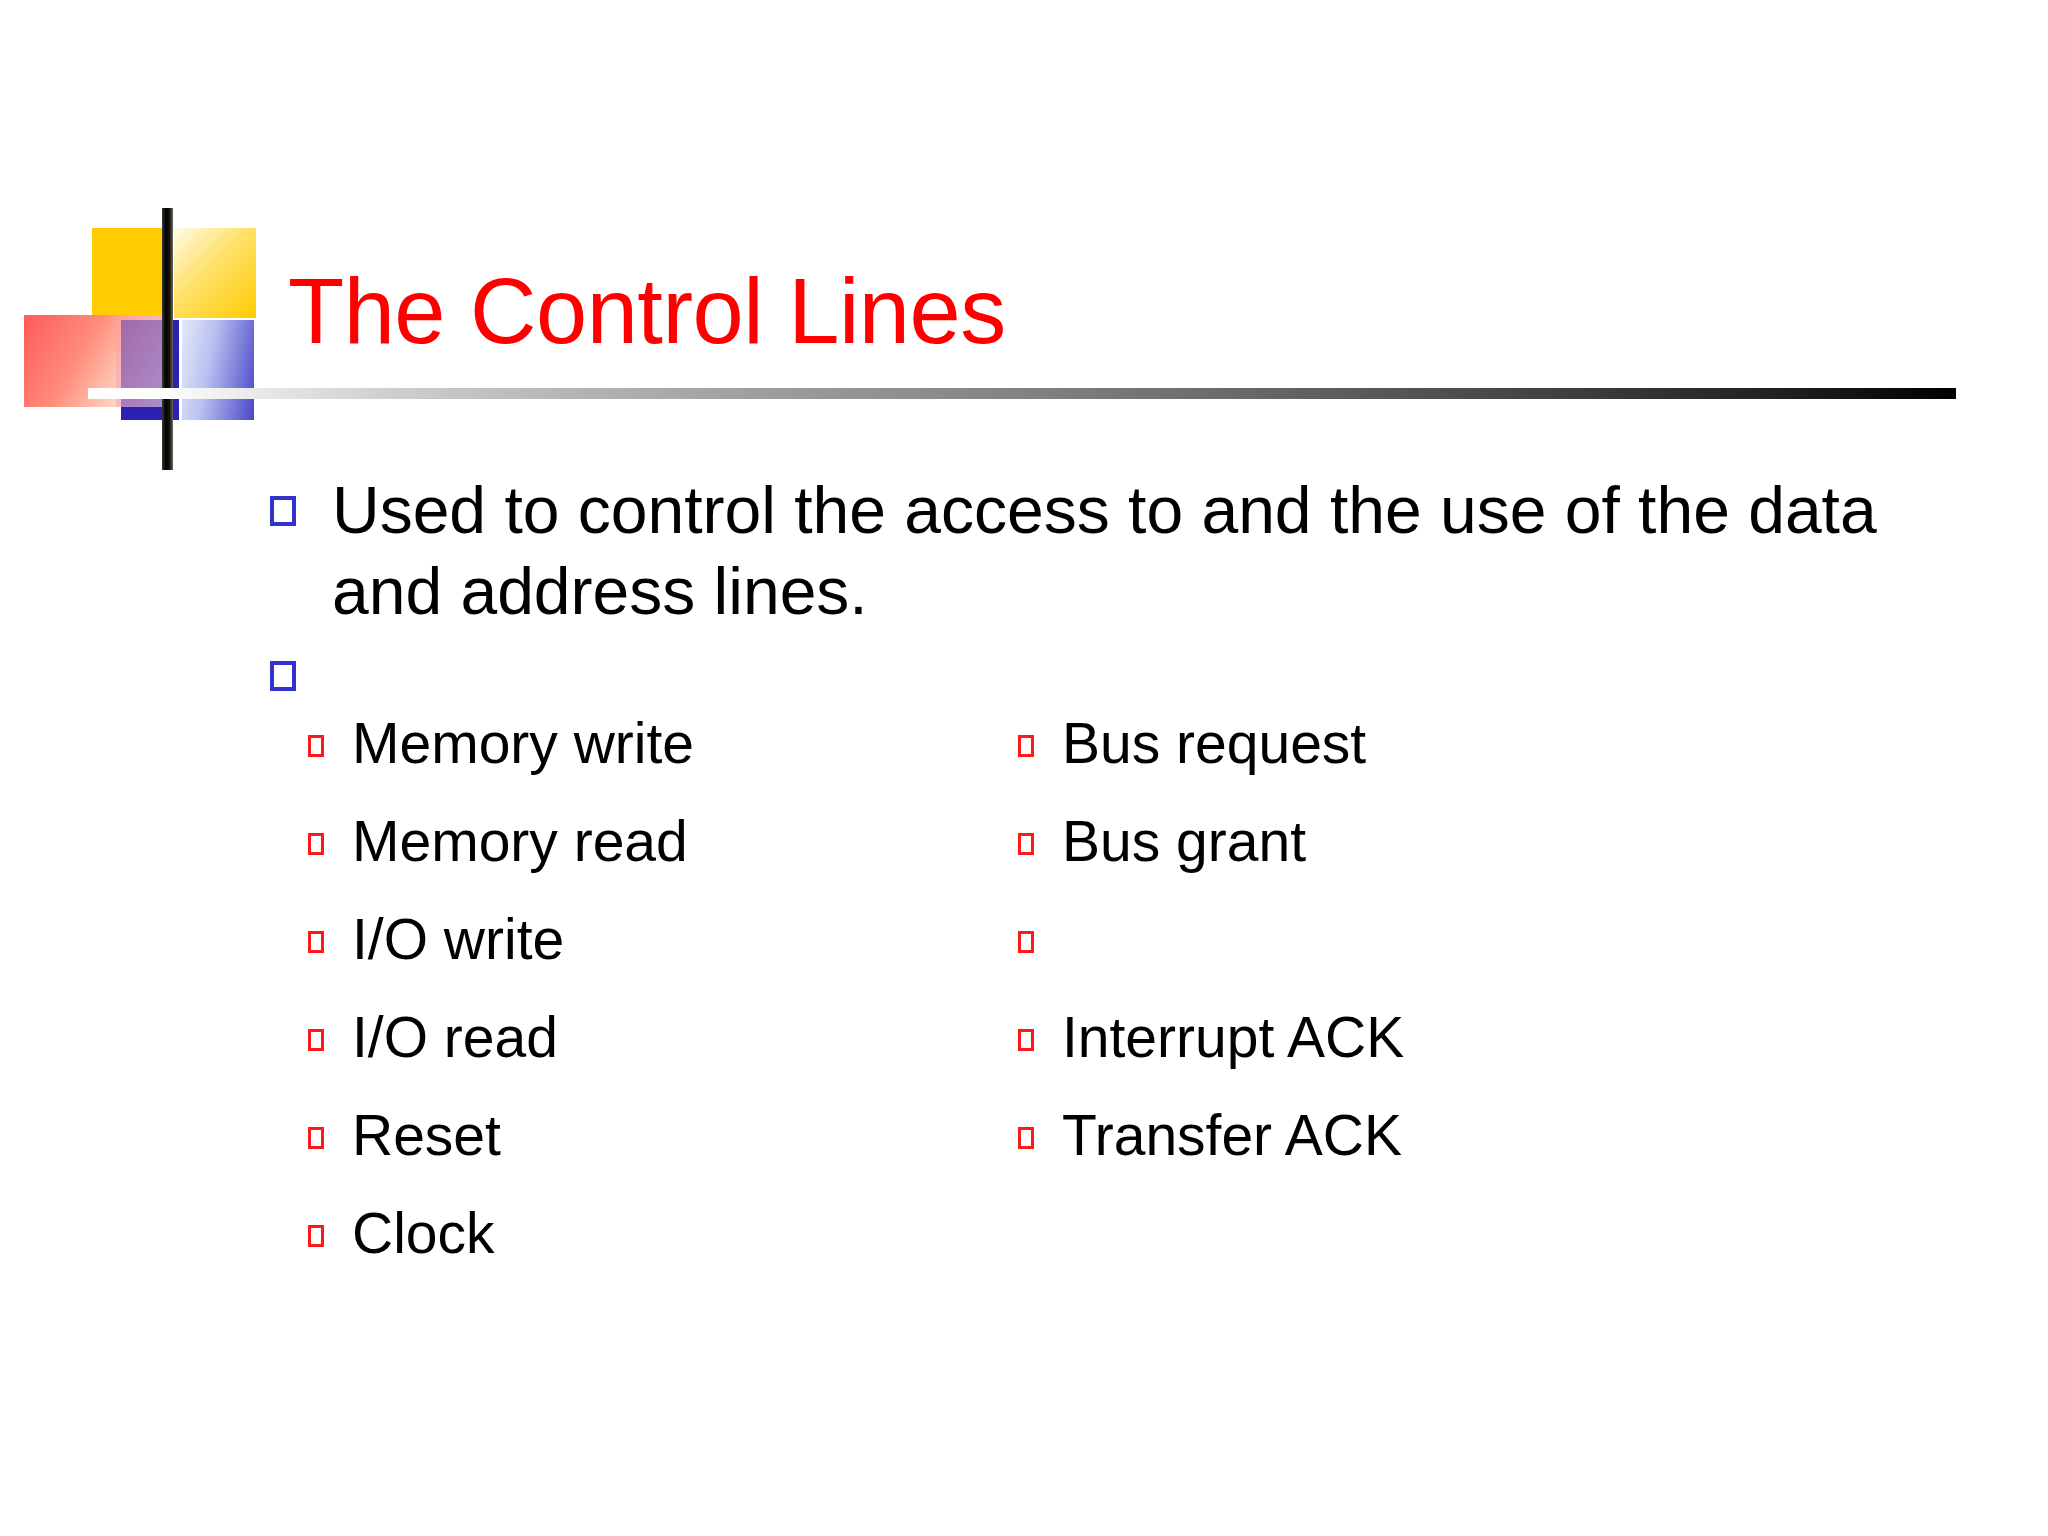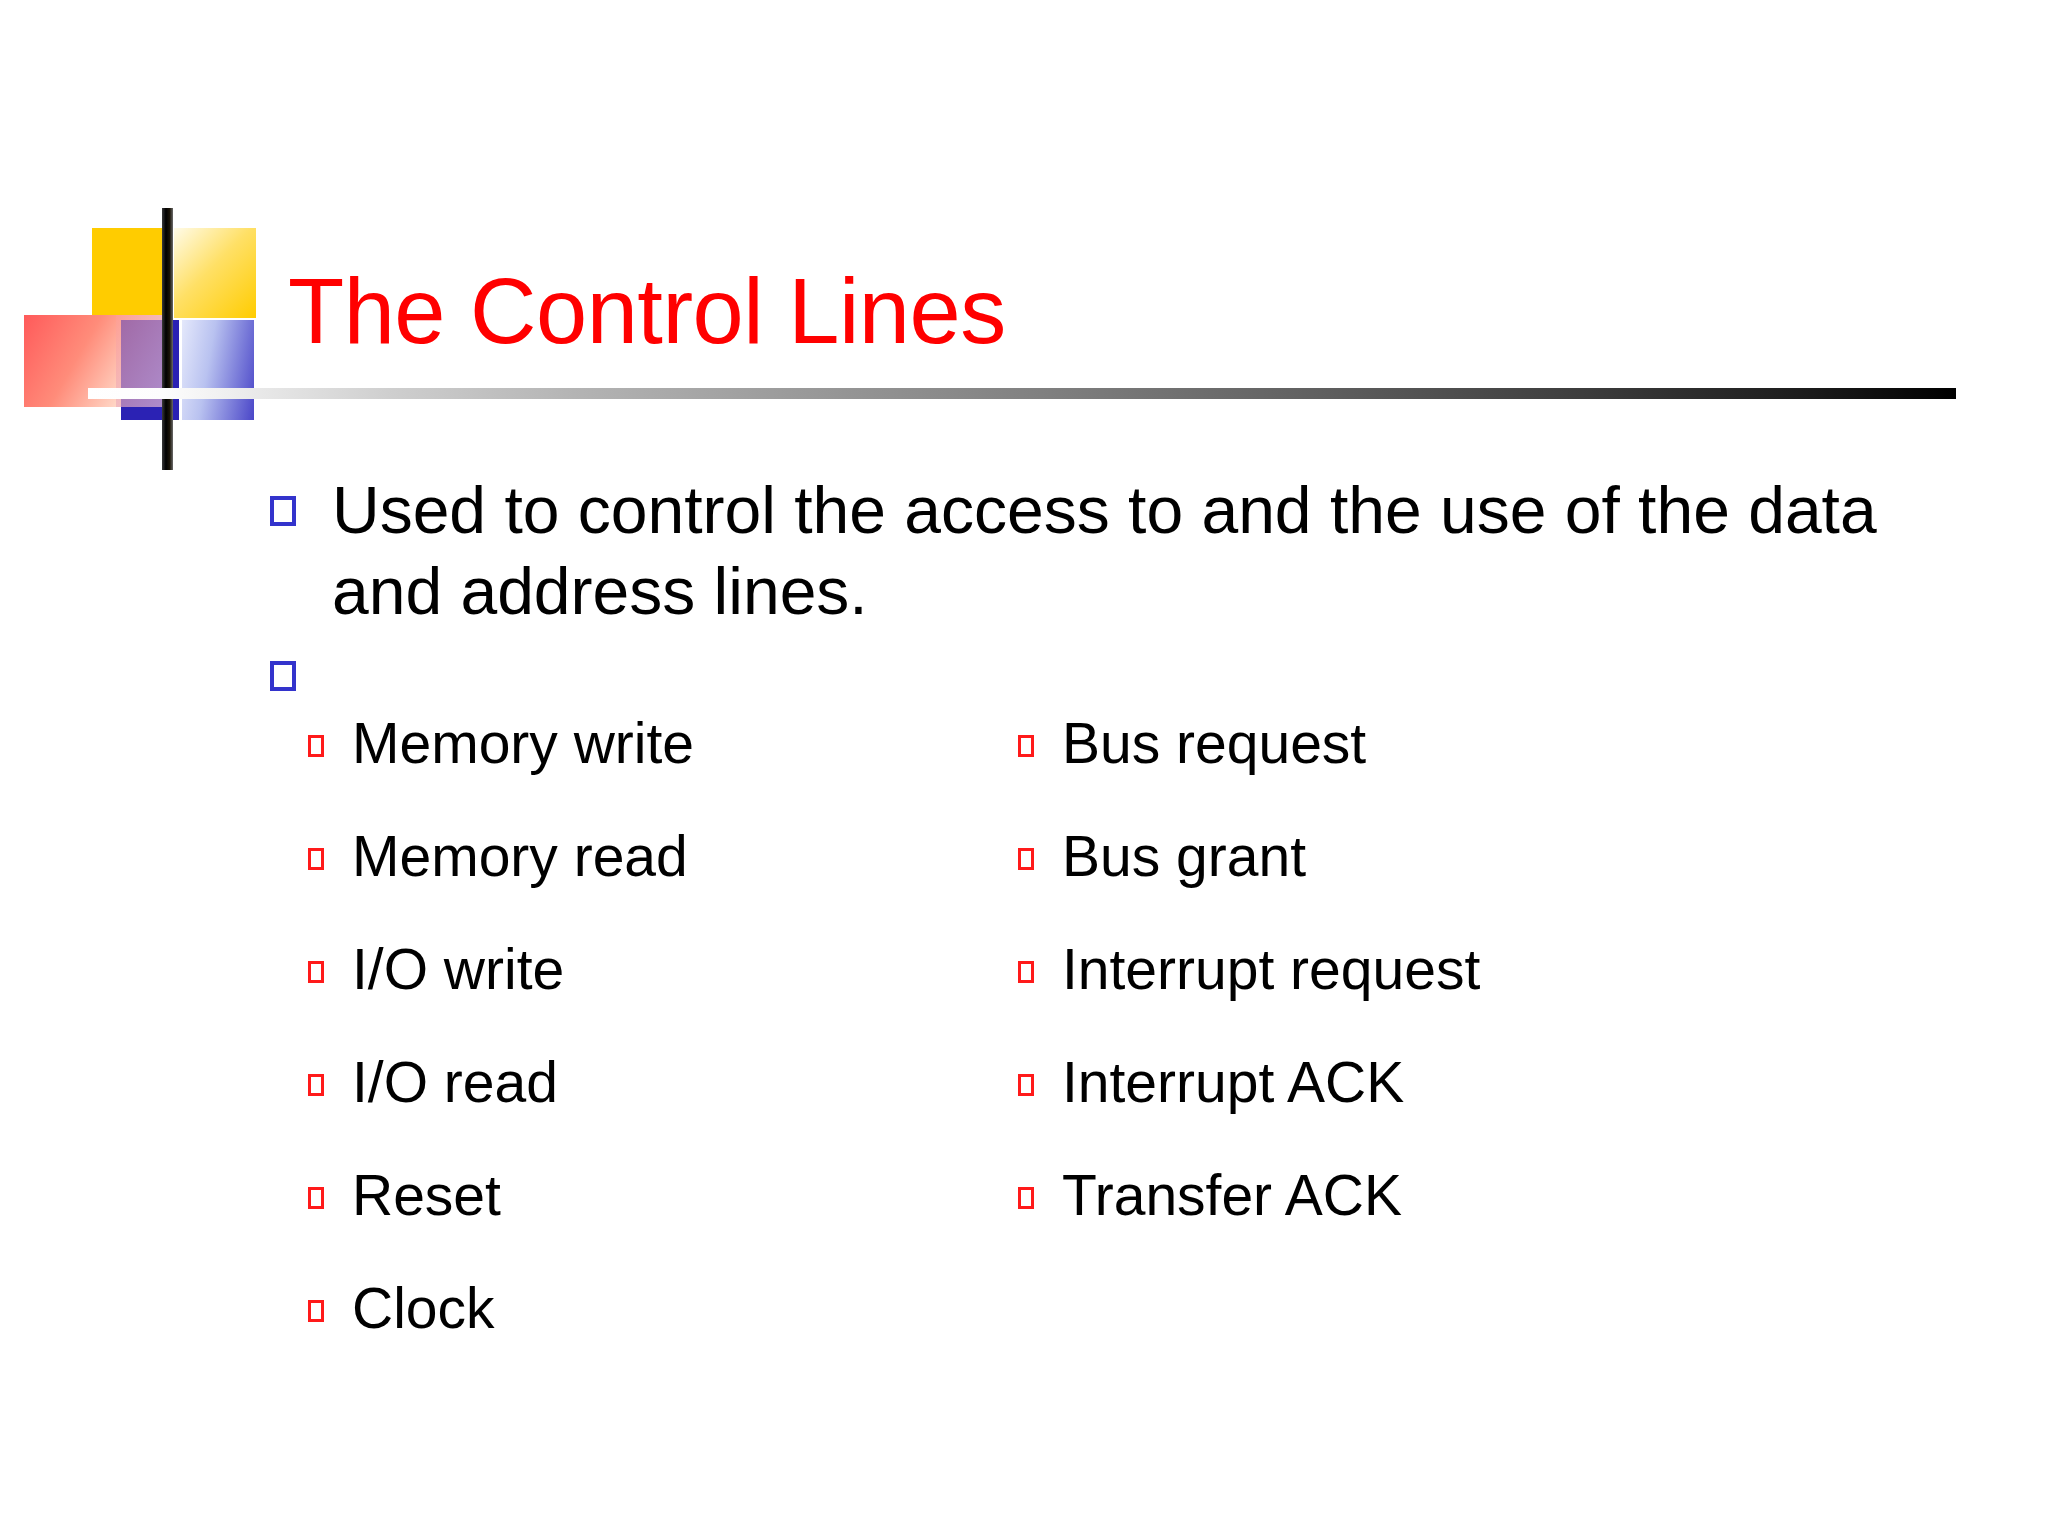--- a/index.html
+++ b/index.html
@@ -144,21 +144,20 @@
   }
 
   #sub-columns {
     display: flex;
     margin-top: 18px;
     padding-left: 38px;
   }
   .sub-col {
     display: flex;
     flex-direction: column;
-    gap: 15px;
   }
   #sub-col-left { width: 710px; }
   #sub-col-right { width: 800px; }
 
   .bullet-l2 {
     display: flex;
     align-items: flex-start;
     height: 98px;
   }
   .marker-l2 {
@@ -238,21 +237,20 @@
       <div class="bullet-l2">
         <span class="marker-l2"></span>
         <span class="text-l2">Bus request</span>
       </div>
       <div class="bullet-l2">
         <span class="marker-l2"></span>
         <span class="text-l2">Bus grant</span>
       </div>
       <div class="bullet-l2">
         <span class="marker-l2"></span>
-        <span class="text-l2">Interrupt request</span>
       </div>
       <div class="bullet-l2">
         <span class="marker-l2"></span>
         <span class="text-l2">Interrupt ACK</span>
       </div>
       <div class="bullet-l2">
         <span class="marker-l2"></span>
         <span class="text-l2">Transfer ACK</span>
       </div>
     </div>

